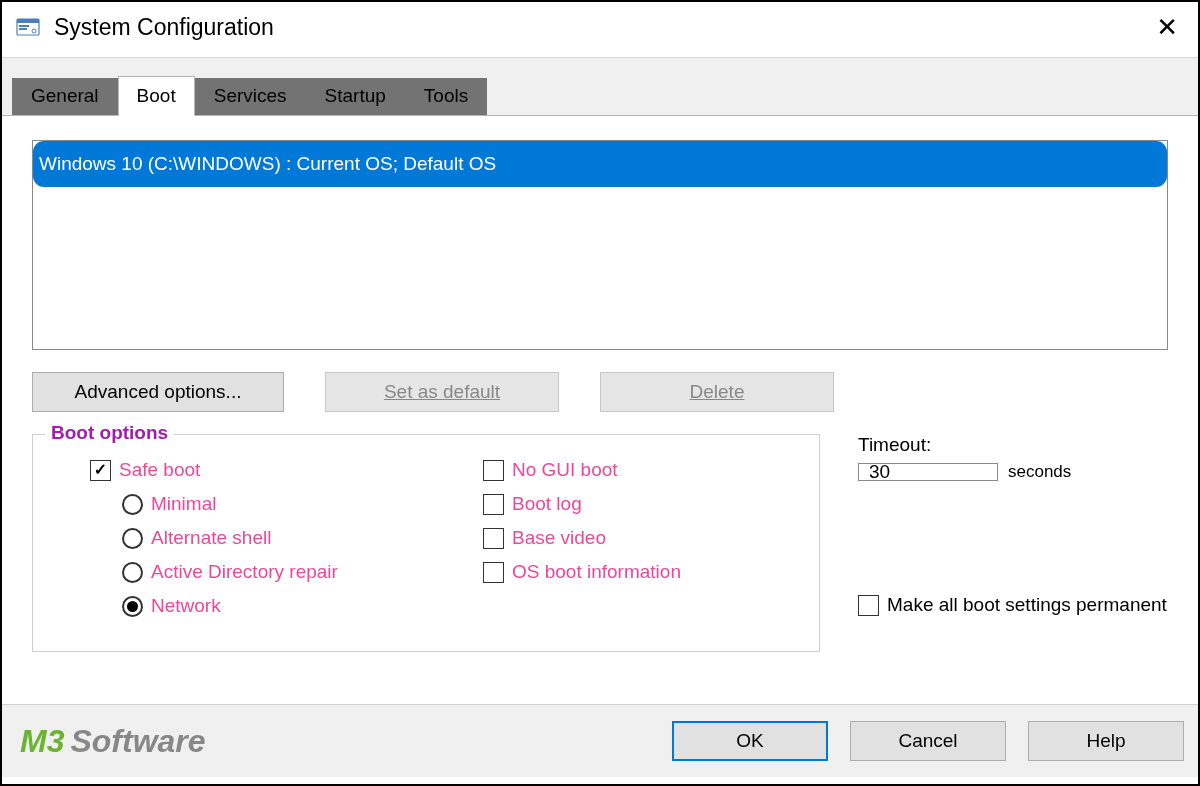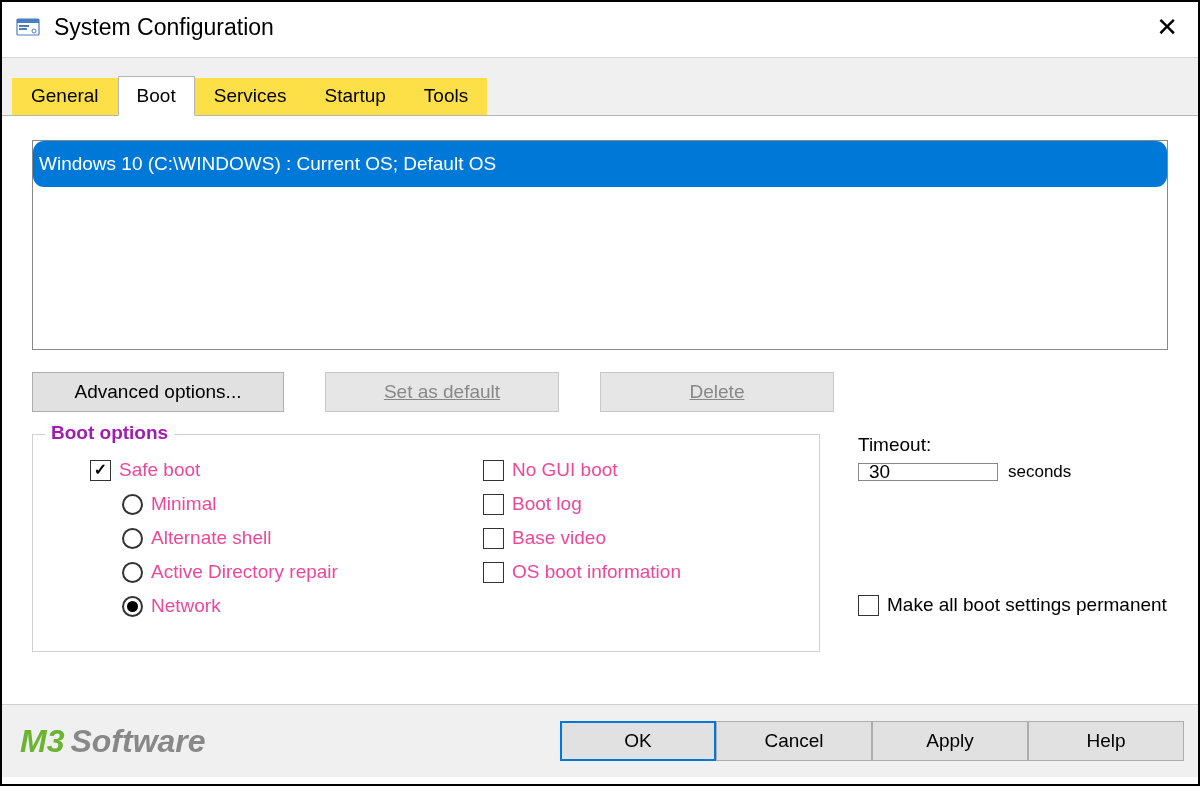--- a/index.html
+++ b/index.html
@@ -42,21 +42,21 @@
     display: flex;
     align-items: flex-end;
     background: #f0f0f0;
     padding: 18px 10px 0 10px;
     border-top: 1px solid #d8d8d8;
   }
   .tab {
     padding: 6px 18px 8px 18px;
     font-size: 19px;
     color: #000;
-    background: #fde047;
+    background: #737373;
     border: 1px solid transparent;
     border-bottom: none;
     cursor: pointer;
     margin-right: 0px;
   }
   .tab.active {
     background: #fff;
     border: 1px solid #b5b5b5;
     border-bottom: 1px solid #fff;
     position: relative;
@@ -224,21 +224,21 @@
     font-size: 32px;
     font-weight: 700;
     font-style: italic;
     color: #888;
     display: flex;
     align-items: baseline;
   }
   .brand .m3 { color: #6ab42f; margin-right: 6px;}
   .bottom-buttons {
     display: flex;
-    gap: 0;
+    gap: 22px;
   }
   .btn.footer {
     width: 156px;
     height: 40px;
     background: #e1e1e1;
     border: 1px solid #adadad;
   }
   .btn.footer.primary {
     border: 2px solid #0078d7;
   }
@@ -346,16 +346,15 @@
 </div>
 
 <div class="bottom-bar">
   <div class="brand">
     <span class="m3">M3</span>
     <span>Software</span>
   </div>
   <div class="bottom-buttons">
     <div class="btn footer primary">OK</div>
     <div class="btn footer">Cancel</div>
-    <div class="btn footer">Apply</div>
     <div class="btn footer">Help</div>
   </div>
 </div>
 
 </body></html>

